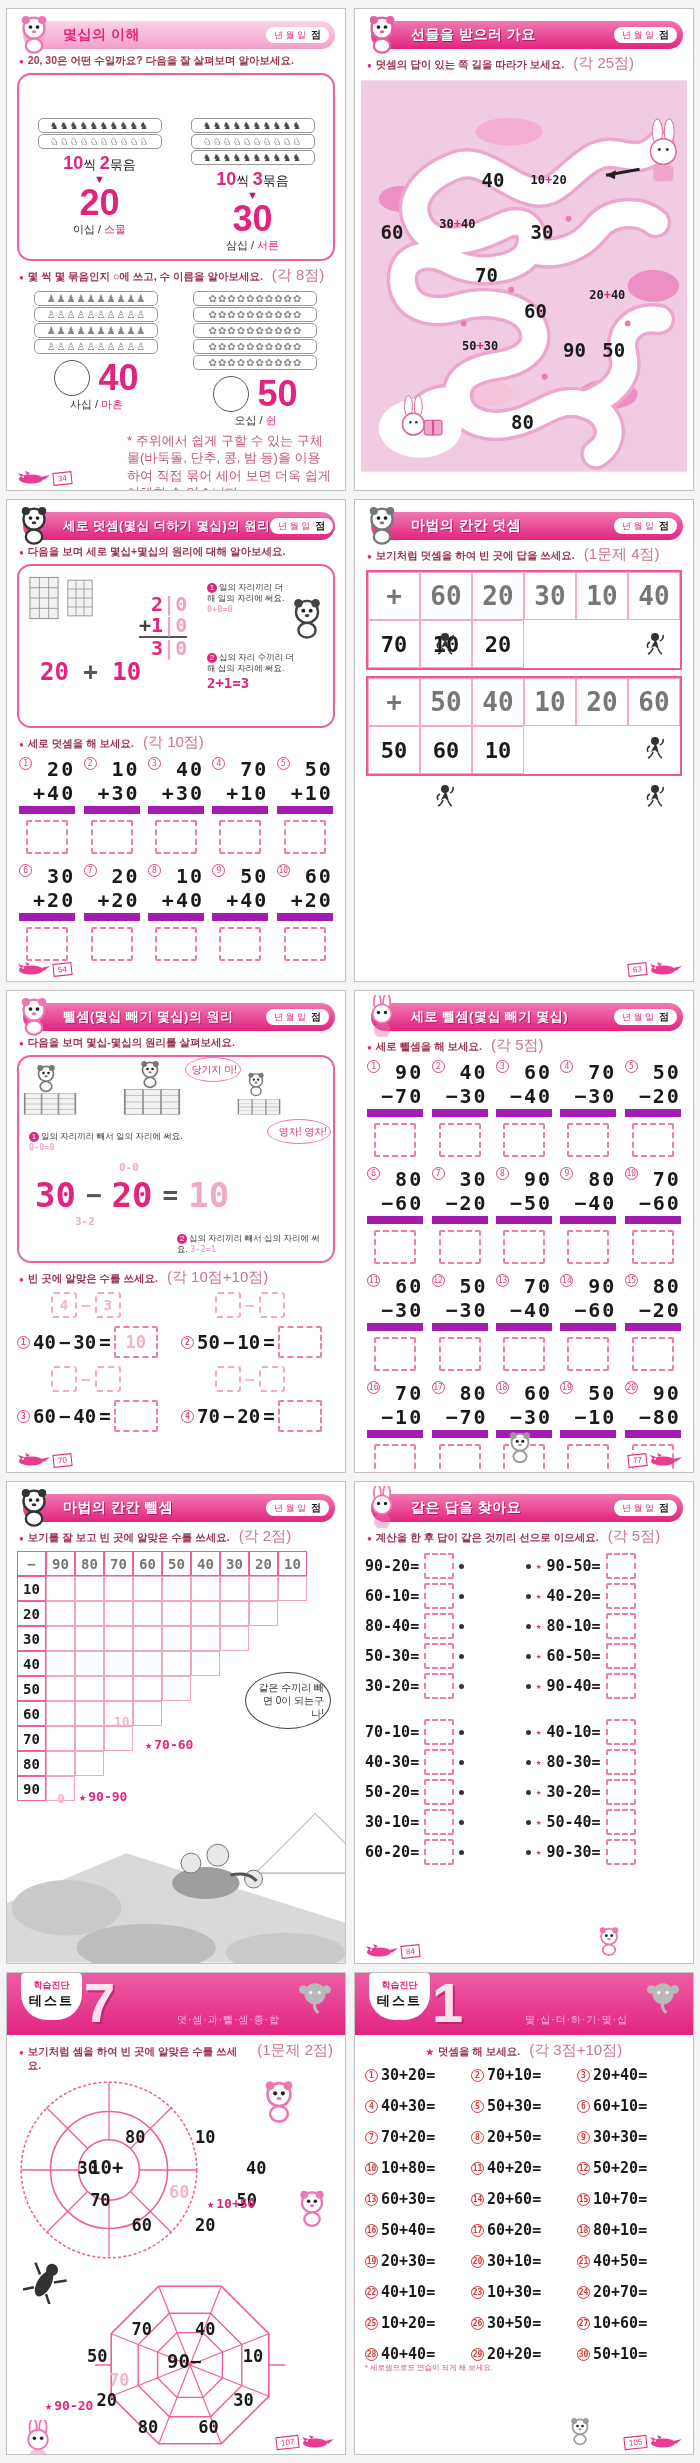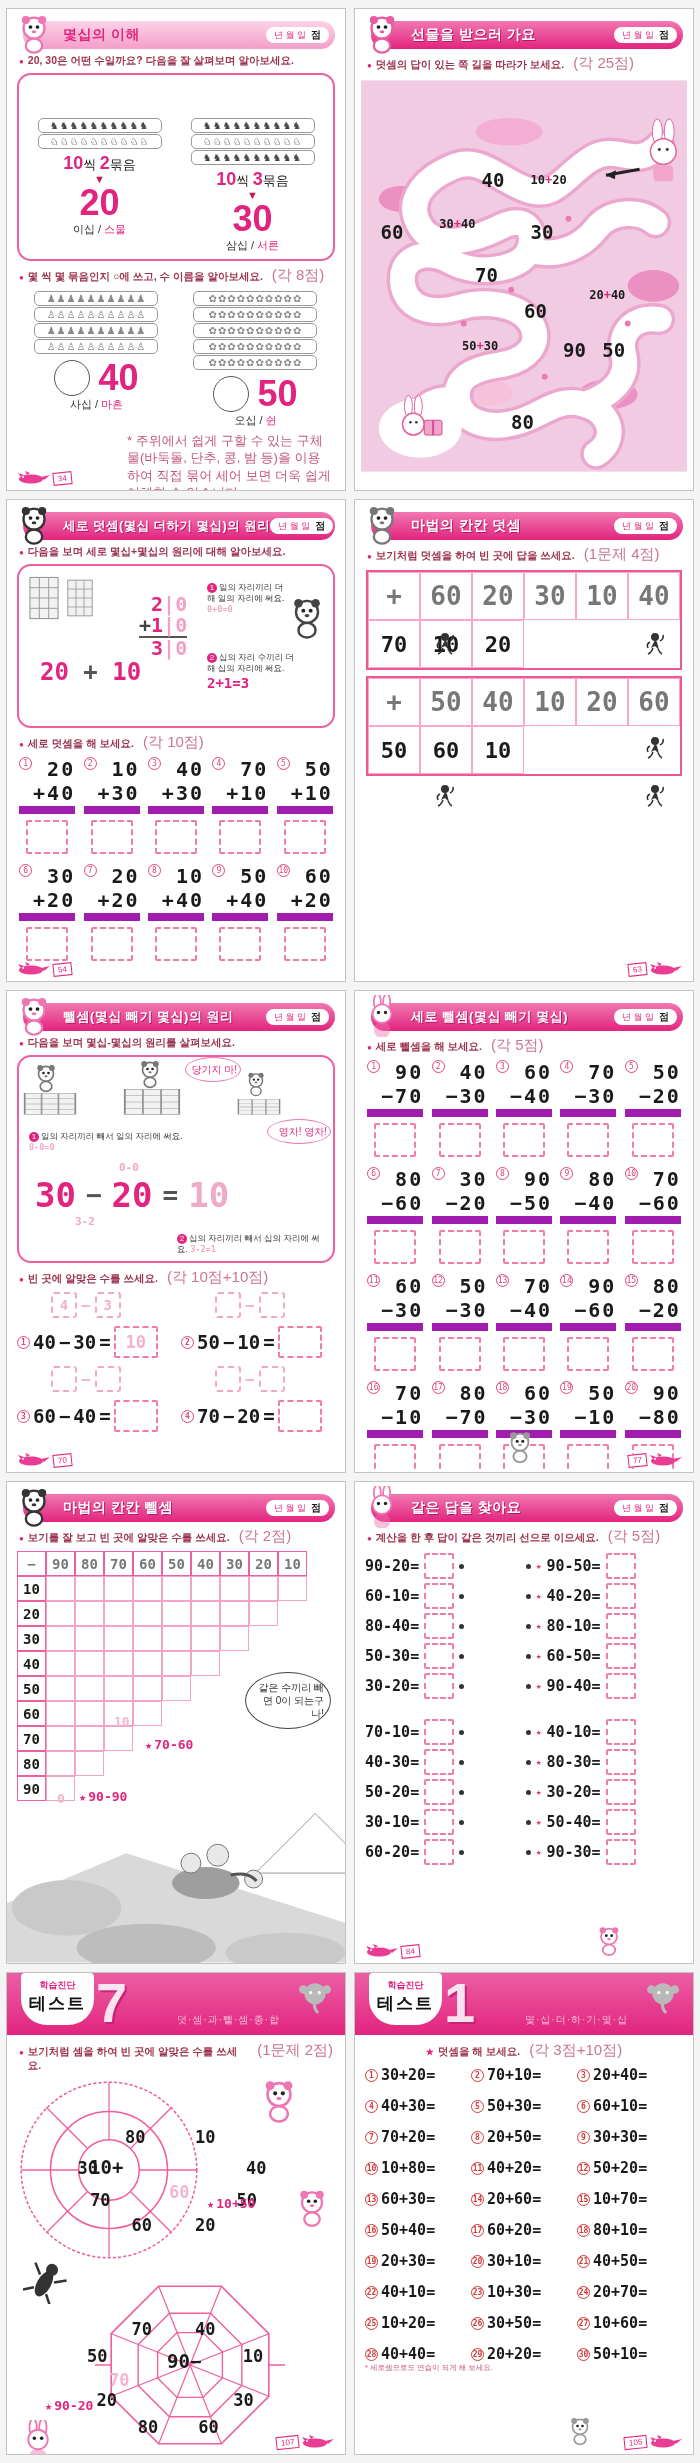--- a/index.html
+++ b/index.html
@@ -93,21 +93,21 @@
 .mcols{display:grid;grid-template-columns:1fr 1fr;column-gap:4px;margin-top:4px;}
 .mrow{display:flex;align-items:center;gap:5px;font-family:"DejaVu Sans Mono",monospace;font-weight:bold;font-size:15px;color:#1a1a1a;height:30px;}
 .mbox{width:26px;height:22px;border:2px dashed #f27ba8;border-radius:2px;background:#fff;}
 .mdot{width:5px;height:5px;background:#333;border-radius:50%;flex:none;}
 .rst{color:#e2247f;font-size:9px;flex:none;}
 .mgap{height:12px;}
 
 .band{height:62px;background:linear-gradient(180deg,#ec5ea4,#e2247f);margin:-8px -10px 6px;position:relative;display:flex;align-items:flex-start;}
 .tbadge{background:#fff;border-radius:4px 4px 26px 26px;margin:0 0 0 14px;padding:6px 8px 10px;text-align:center;}
 .tbsm{color:#e2247f;font-size:9px;font-weight:bold;display:block;}
-.tbbig{color:#111;font-size:17px;font-weight:bold;display:block;letter-spacing:2px;}
+.tbbig{color:#111;font-size:13px;font-weight:bold;display:block;letter-spacing:2px;}
 .tnum{font-size:56px;font-weight:bold;color:#fff;opacity:.85;margin-left:2px;line-height:60px;text-shadow:2px 2px 0 #c02070;}
 .subt{position:absolute;left:170px;bottom:8px;color:#f6bcd9;font-size:10px;letter-spacing:1px;white-space:nowrap;}
 .bandpet{position:absolute;right:12px;top:8px;color:#b9b9b9;}
 
 .wheelwrap{position:relative;height:190px;}
 .wheel{position:absolute;left:0;top:0;width:184px;height:184px;}
 .wlab{position:absolute;font-family:"DejaVu Sans Mono",monospace;font-weight:bold;font-size:17px;color:#1a1a1a;}
 .wcenter{font-size:19px;color:#1a1a1a;}
 .wghost{color:#f3b5cf;}
 .webwrap{position:relative;height:196px;margin-top:2px;}

